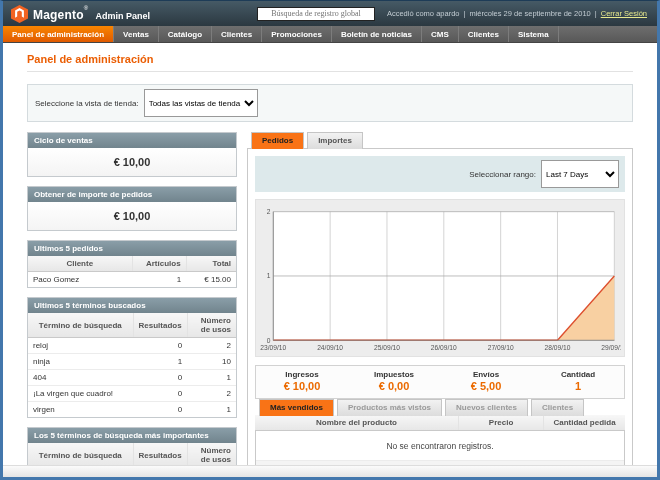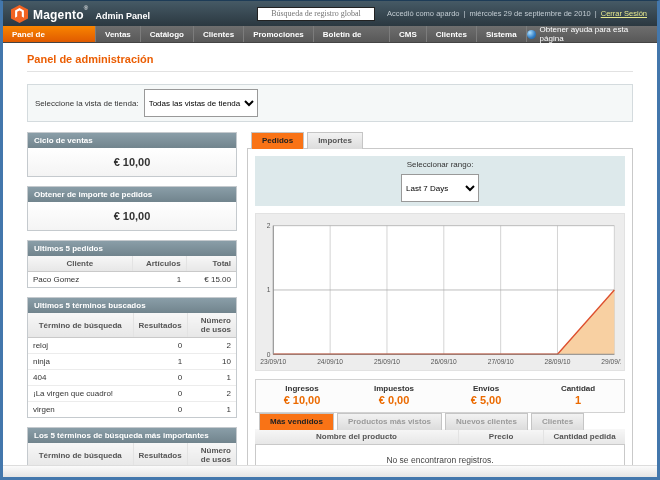--- a/index.html
+++ b/index.html
@@ -63,21 +63,21 @@
   
   .tabs { display:flex; position:relative; z-index:2; padding-left:4px; }
   .tab { font-size:8px; font-weight:bold; color:#555; padding:3px 10px 4px;
          background:linear-gradient(#f2f2f2,#dcdcdc); border:1px solid #c5c5c5; border-bottom:none;
          margin-right:3px; cursor:pointer; margin-bottom:-1px; }
   .tab.active { background:#f97316; color:#222; }
   .tab.dim { color:#9a9a9a; }
   .panel { border:1px solid #c9c9c9; background:#fff; padding:7px; position:relative; z-index:1; }
 
   .range-bar { background:#dde9eb; padding:4px 6px; display:flex; justify-content:flex-end;
-               align-items:center; gap:5px; font-size:8px; color:#333;flex-direction:column; }
+               align-items:center; gap:5px; font-size:8px; color:#333; }
   .chart-band { margin-top:7px; background:#ededed; border:1px solid #e2e2e2; padding:5px 3px 2px; }
   .chart-band svg { display:block; width:100%; height:auto; }
 
   .totals { margin-top:8px; border:1px solid #d2d2d2; background:#fcfcfc; display:flex; padding:4px 0 6px; }
   .total-cell { flex:1; text-align:center; }
   .total-label { font-size:8px; font-weight:bold; color:#333; }
   .total-value { font-size:11px; font-weight:bold; color:#eb6a00; margin-top:1px; }
 
   .bottom-tabs { }
   .grid-empty { text-align:center; font-size:8.5px; color:#444; padding:10px 4px 9px; background:#fff; }
@@ -118,24 +118,20 @@
     <li class="active">Panel de administración</li>
         <li>Ventas</li>
         <li>Catálogo</li>
         <li>Clientes</li>
         <li>Promociones</li>
         <li>Boletín de noticias</li>
         <li>CMS</li>
         <li>Clientes</li>
         <li>Sistema</li>
       </ul>
-    <div class="nav-help">
-      <span class="help-icon"></span>
-      <span>Obtener ayuda para esta página</span>
-    </div>
   </div>
 
   <div class="content">
     <div class="page-title">Panel de administración</div>
 
     <div class="switcher">
       <span>Seleccione la vista de tienda:</span>
       <select>
         <option>Todas las vistas de tienda</option>
       </select>

